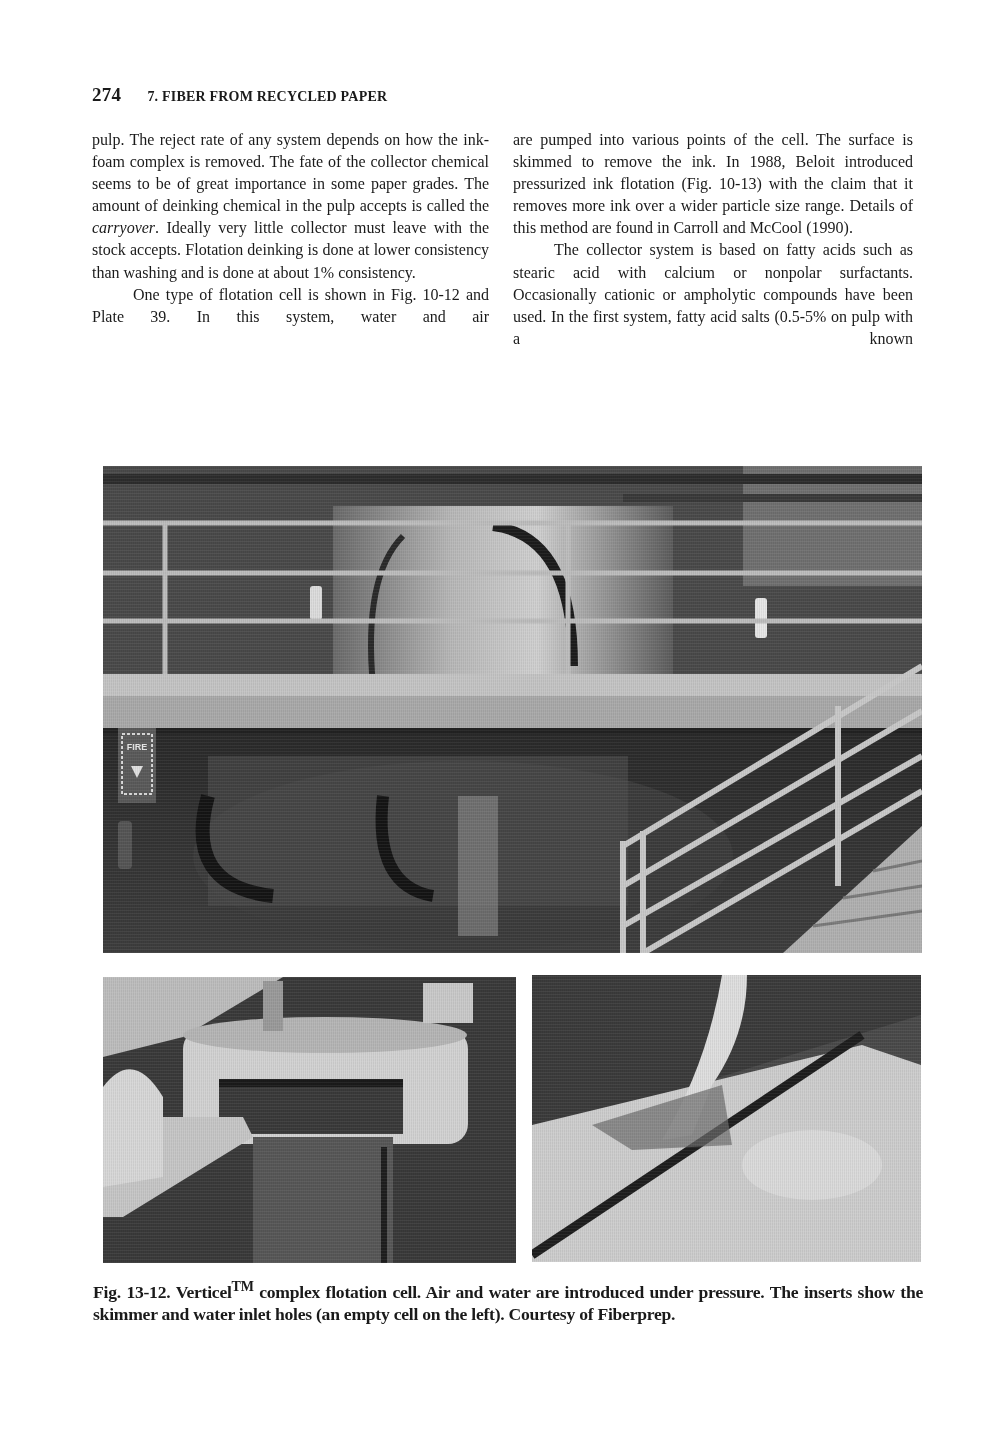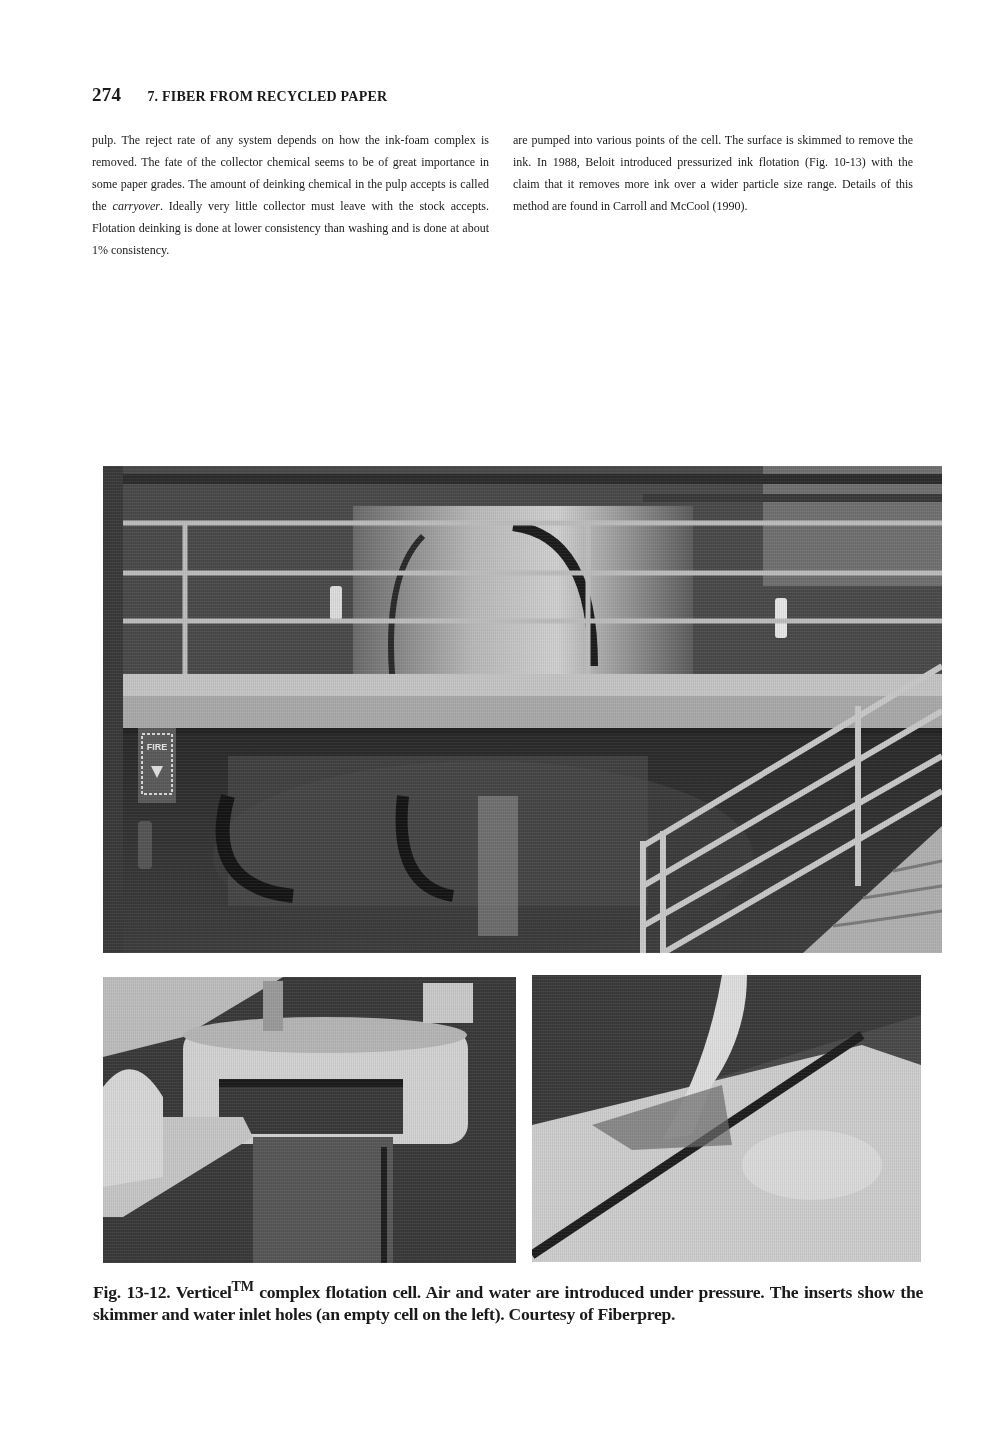--- a/index.html
+++ b/index.html
@@ -1,32 +1,32 @@
 <!DOCTYPE html>
 <html><head>
 <meta charset="utf-8">
 <style>
   html, body { margin: 0; padding: 0; background: #ffffff; }
   body { width: 1008px; height: 1440px; position: relative; overflow: hidden;
          font-family: "Liberation Serif", "DejaVu Serif", serif; color: #1a1a1a; }
   .running-head { position: absolute; left: 92px; top: 84px; font-weight: bold; white-space: nowrap; }
   .page-num { font-size: 19px; letter-spacing: 0.3px; margin-top: 40px; }
   .chapter-title { font-size: 14px; margin-left: 22px; letter-spacing: 0.2px; }
-  .col { position: absolute; top: 129px; width: 397px; font-size: 12px; line-height: 22.1px;
+  .col { position: absolute; top: 129px; width: 397px; font-size: 16px; line-height: 22.1px;
          text-align: justify; }
   .col-left { left: 92px; }
   .col-right { left: 513px; width: 400px; }
   .col p { margin: 0; }
   .col p.indent { text-indent: 41px; }
   .col .last { text-align-last: justify; }
   em { font-style: italic; }
 
   .photo { position: absolute; overflow: hidden; background: #3a3a3a; }
   .photo svg { display: block; width: 100%; height: 100%; }
-  .photo-main { left: 103px; top: 466px; width: 819px; height: 487px; padding-left: 20px; }
+  .photo-main { left: 103px; top: 466px; width: 819px; height: 487px; }
   .photo-left { left: 103px; top: 977px; width: 413px; height: 286px; }
   .photo-right { left: 532px; top: 975px; width: 389px; height: 287px; }
   .grain { position: absolute; inset: 0; pointer-events: none; opacity: .22;
     background-image: repeating-linear-gradient(0deg, rgba(255,255,255,.25) 0 1px, transparent 1px 3px),
                       repeating-linear-gradient(90deg, rgba(0,0,0,.25) 0 1px, transparent 1px 2px); }
 
   .caption { position: absolute; left: 93px; top: 1281px; width: 830px; font-size: 17.6px;
              line-height: 22px; font-weight: bold; text-align: justify; font-family: "Liberation Serif", serif;
              letter-spacing: -0.25px; }
   .caption sup { font-size: 14px; vertical-align: 7px; line-height: 0; }
@@ -34,24 +34,26 @@
 </head>
 <body>
 
 <div class="running-head">
   <span class="page-num">274</span>
   <span class="chapter-title">7. FIBER FROM RECYCLED PAPER</span>
 </div>
 
 <div class="col col-left">
   <p><span>pulp. The reject rate of any system depends on how the ink-foam complex is removed. The fate of the collector chemical seems to be of great importance in some paper grades. The amount of deinking chemical in the pulp accepts is called the </span><em>carryover</em><span>. Ideally very little collector must leave with the stock accepts. Flotation deinking is done at lower consistency than washing and is done at about 1% consistency.</span></p>
+  <p class="indent last">One type of flotation cell is shown in Fig. 10-12 and Plate 39. In this system, water and air</p>
 </div>
 
 <div class="col col-right">
   <p>are pumped into various points of the cell. The surface is skimmed to remove the ink. In 1988, Beloit introduced pressurized ink flotation (Fig. 10-13) with the claim that it removes more ink over a wider particle size range. Details of this method are found in Carroll and McCool (1990).</p>
+  <p class="indent last">The collector system is based on fatty acids such as stearic acid with calcium or nonpolar surfactants. Occasionally cationic or ampholytic compounds have been used. In the first system, fatty acid salts (0.5-5% on pulp with a known</p>
 </div>
 
 <div class="photo photo-main">
   <svg viewBox="0 0 819 487" preserveAspectRatio="none">
     <defs>
       <linearGradient id="tankG" x1="0" x2="1" y1="0" y2="0">
         <stop offset="0" stop-color="#6a6a6a"></stop>
           <stop offset="0.35" stop-color="#b8b8b8"></stop>
         <stop offset="0.6" stop-color="#d0d0d0"></stop>
           <stop offset="1" stop-color="#5c5c5c"></stop>

